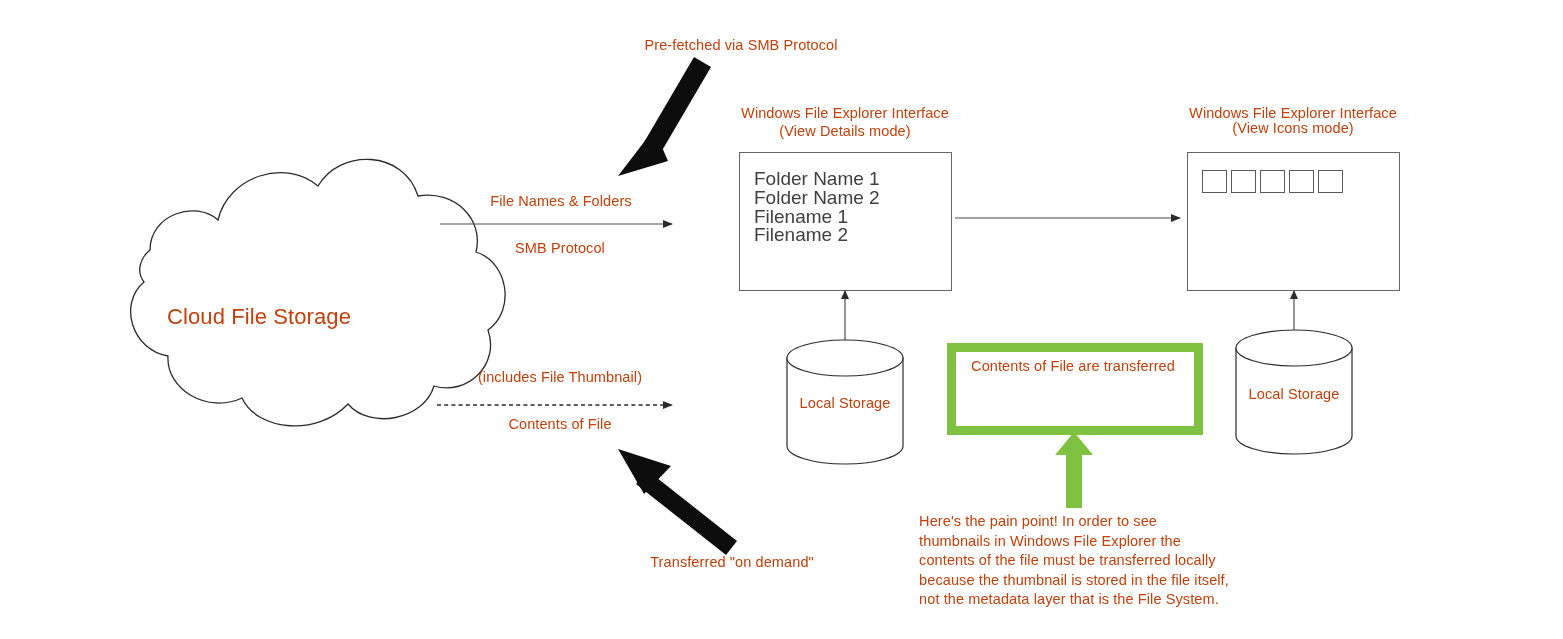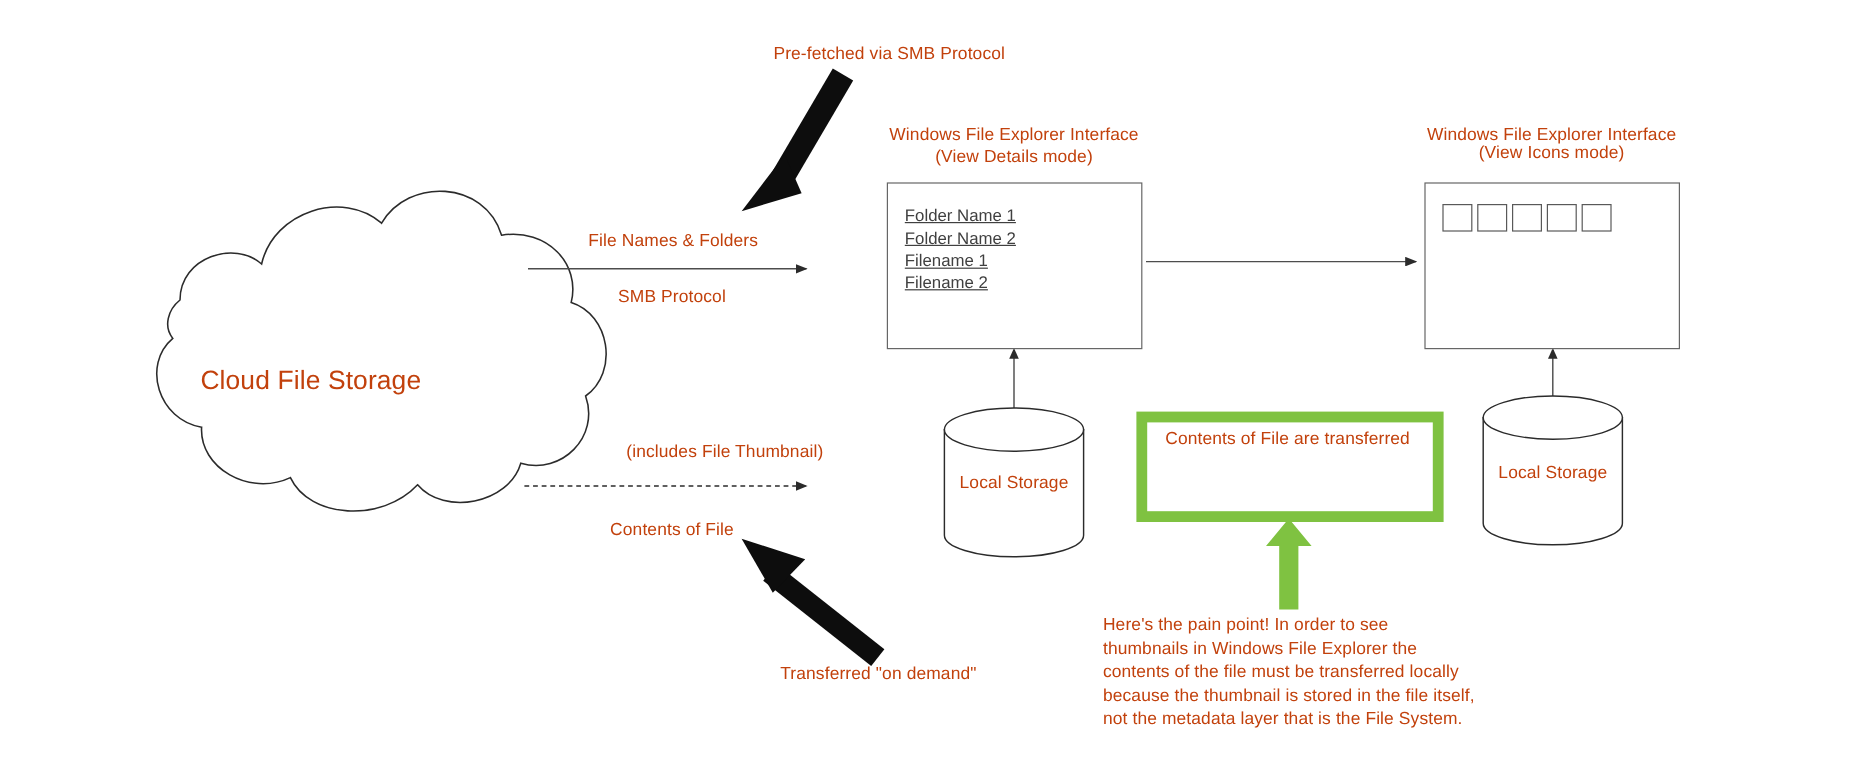--- a/index.html
+++ b/index.html
@@ -46,24 +46,23 @@
   .explorer-box {
     position: absolute;
     border: 1.6px solid #666666;
     background: #ffffff;
     box-sizing: border-box;
   }
   .file-list {
     position: absolute;
     left: 14px;
     top: 17px;
-    font-size: 14px;
+    font-size: 19px;
     color: #404040;
     line-height: 18.8px;
-    text-decoration: underline;
   }
   .file-list div { white-space: nowrap; }
   .icon-row {
     position: absolute;
     left: 14px;
     top: 17px;
     display: flex;
     gap: 4px;
   }
   .icon-sq {
@@ -145,22 +144,22 @@
       <path d="M1066 508 L1066 455 L1055 455 L1074 432 L1093 455 L1082 455 L1082 508 Z" fill="#7FC241"></path>
     </g>
   </svg>
 
   <div class="lbl center" style="left:259px; top:307px; font-size:22px;">Cloud File Storage</div>
 
   <div class="lbl center" style="left:741px; top:36px;">Pre-fetched via SMB Protocol</div>
   <div class="lbl center" style="left:561px; top:192px;">File Names &amp; Folders</div>
   <div class="lbl center" style="left:560px; top:239px;">SMB Protocol</div>
 
-  <div class="lbl center" style="left:560px; top:368px;margin-left:44px;">(includes File Thumbnail)</div>
-  <div class="lbl center" style="left:560px; top:433px;">Contents of File</div>
+  <div class="lbl center" style="left:560px; top:368px;">(includes File Thumbnail)</div>
+  <div class="lbl center" style="left:560px; top:415px;">Contents of File</div>
   <div class="lbl center" style="left:732px; top:553px;">Transferred "on demand"</div>
 
   <div class="lbl center" style="left:845px; top:104px;">Windows File Explorer Interface</div>
   <div class="lbl center" style="left:845px; top:122px;">(View Details mode)</div>
 
   <div class="explorer-box" style="left:739px; top:152px; width:213px; height:139px;">
     <div class="file-list">
       <div>Folder Name 1</div>
       <div>Folder Name 2</div>
       <div>Filename 1</div>

